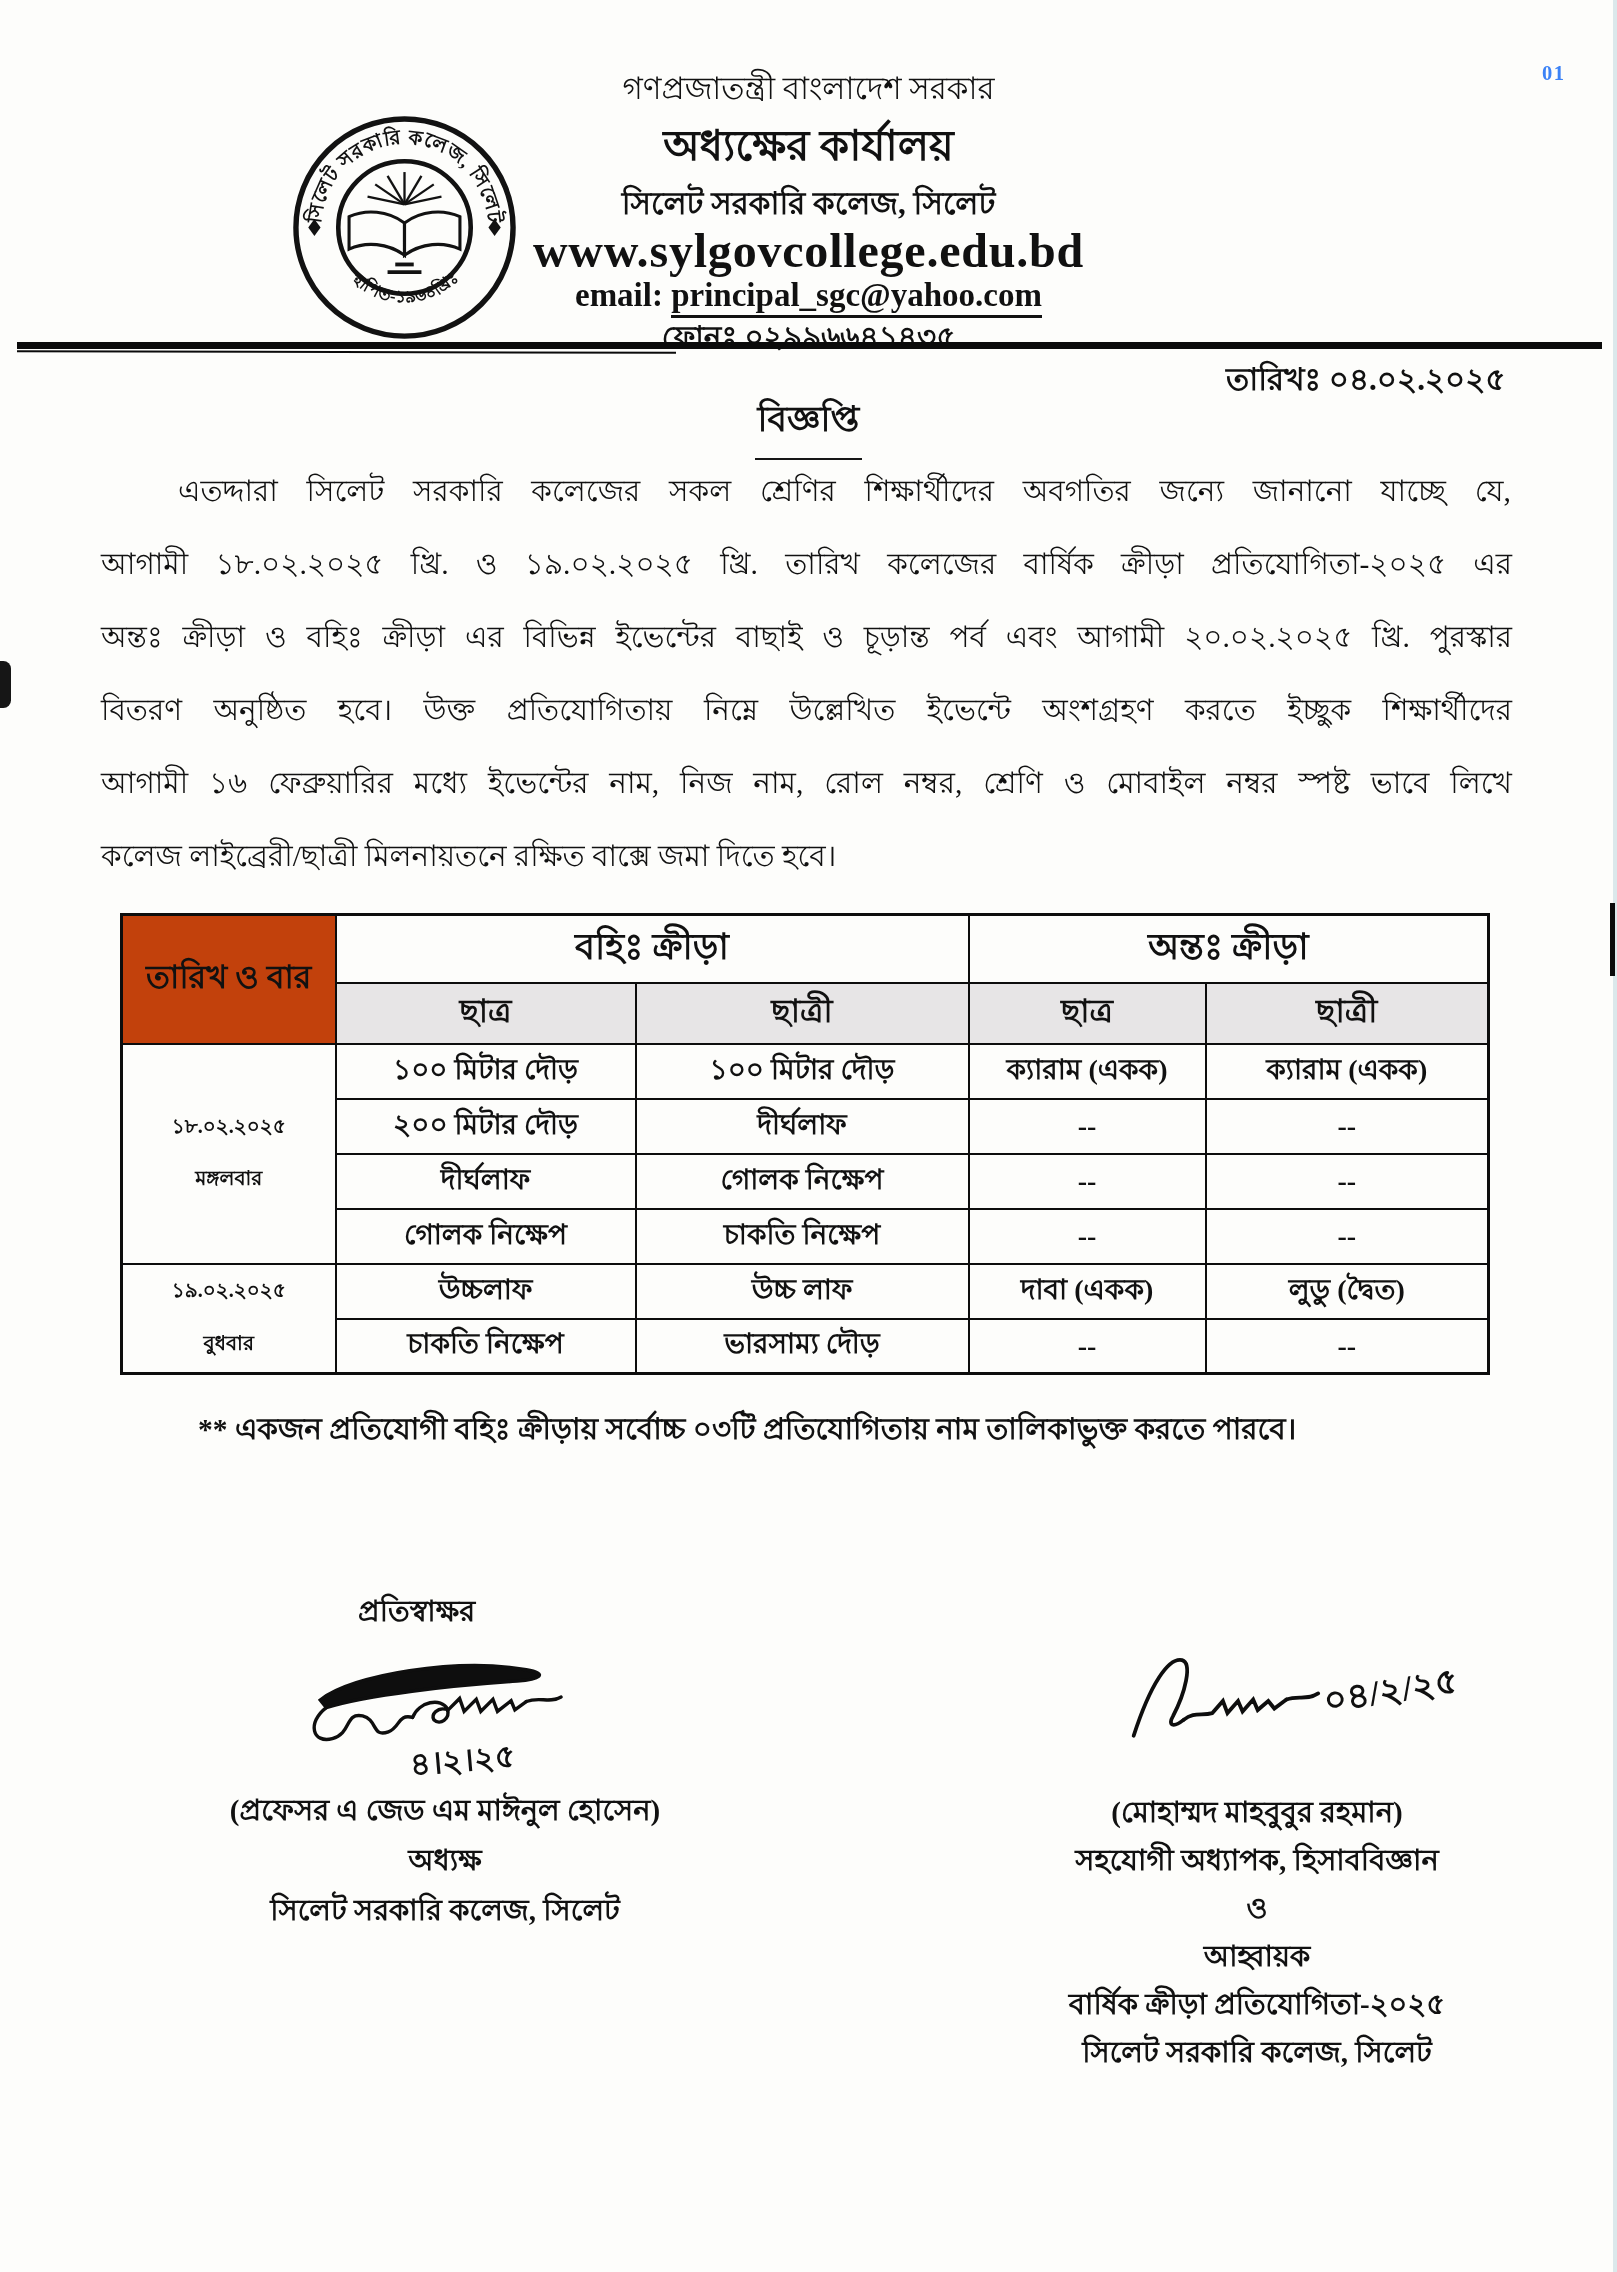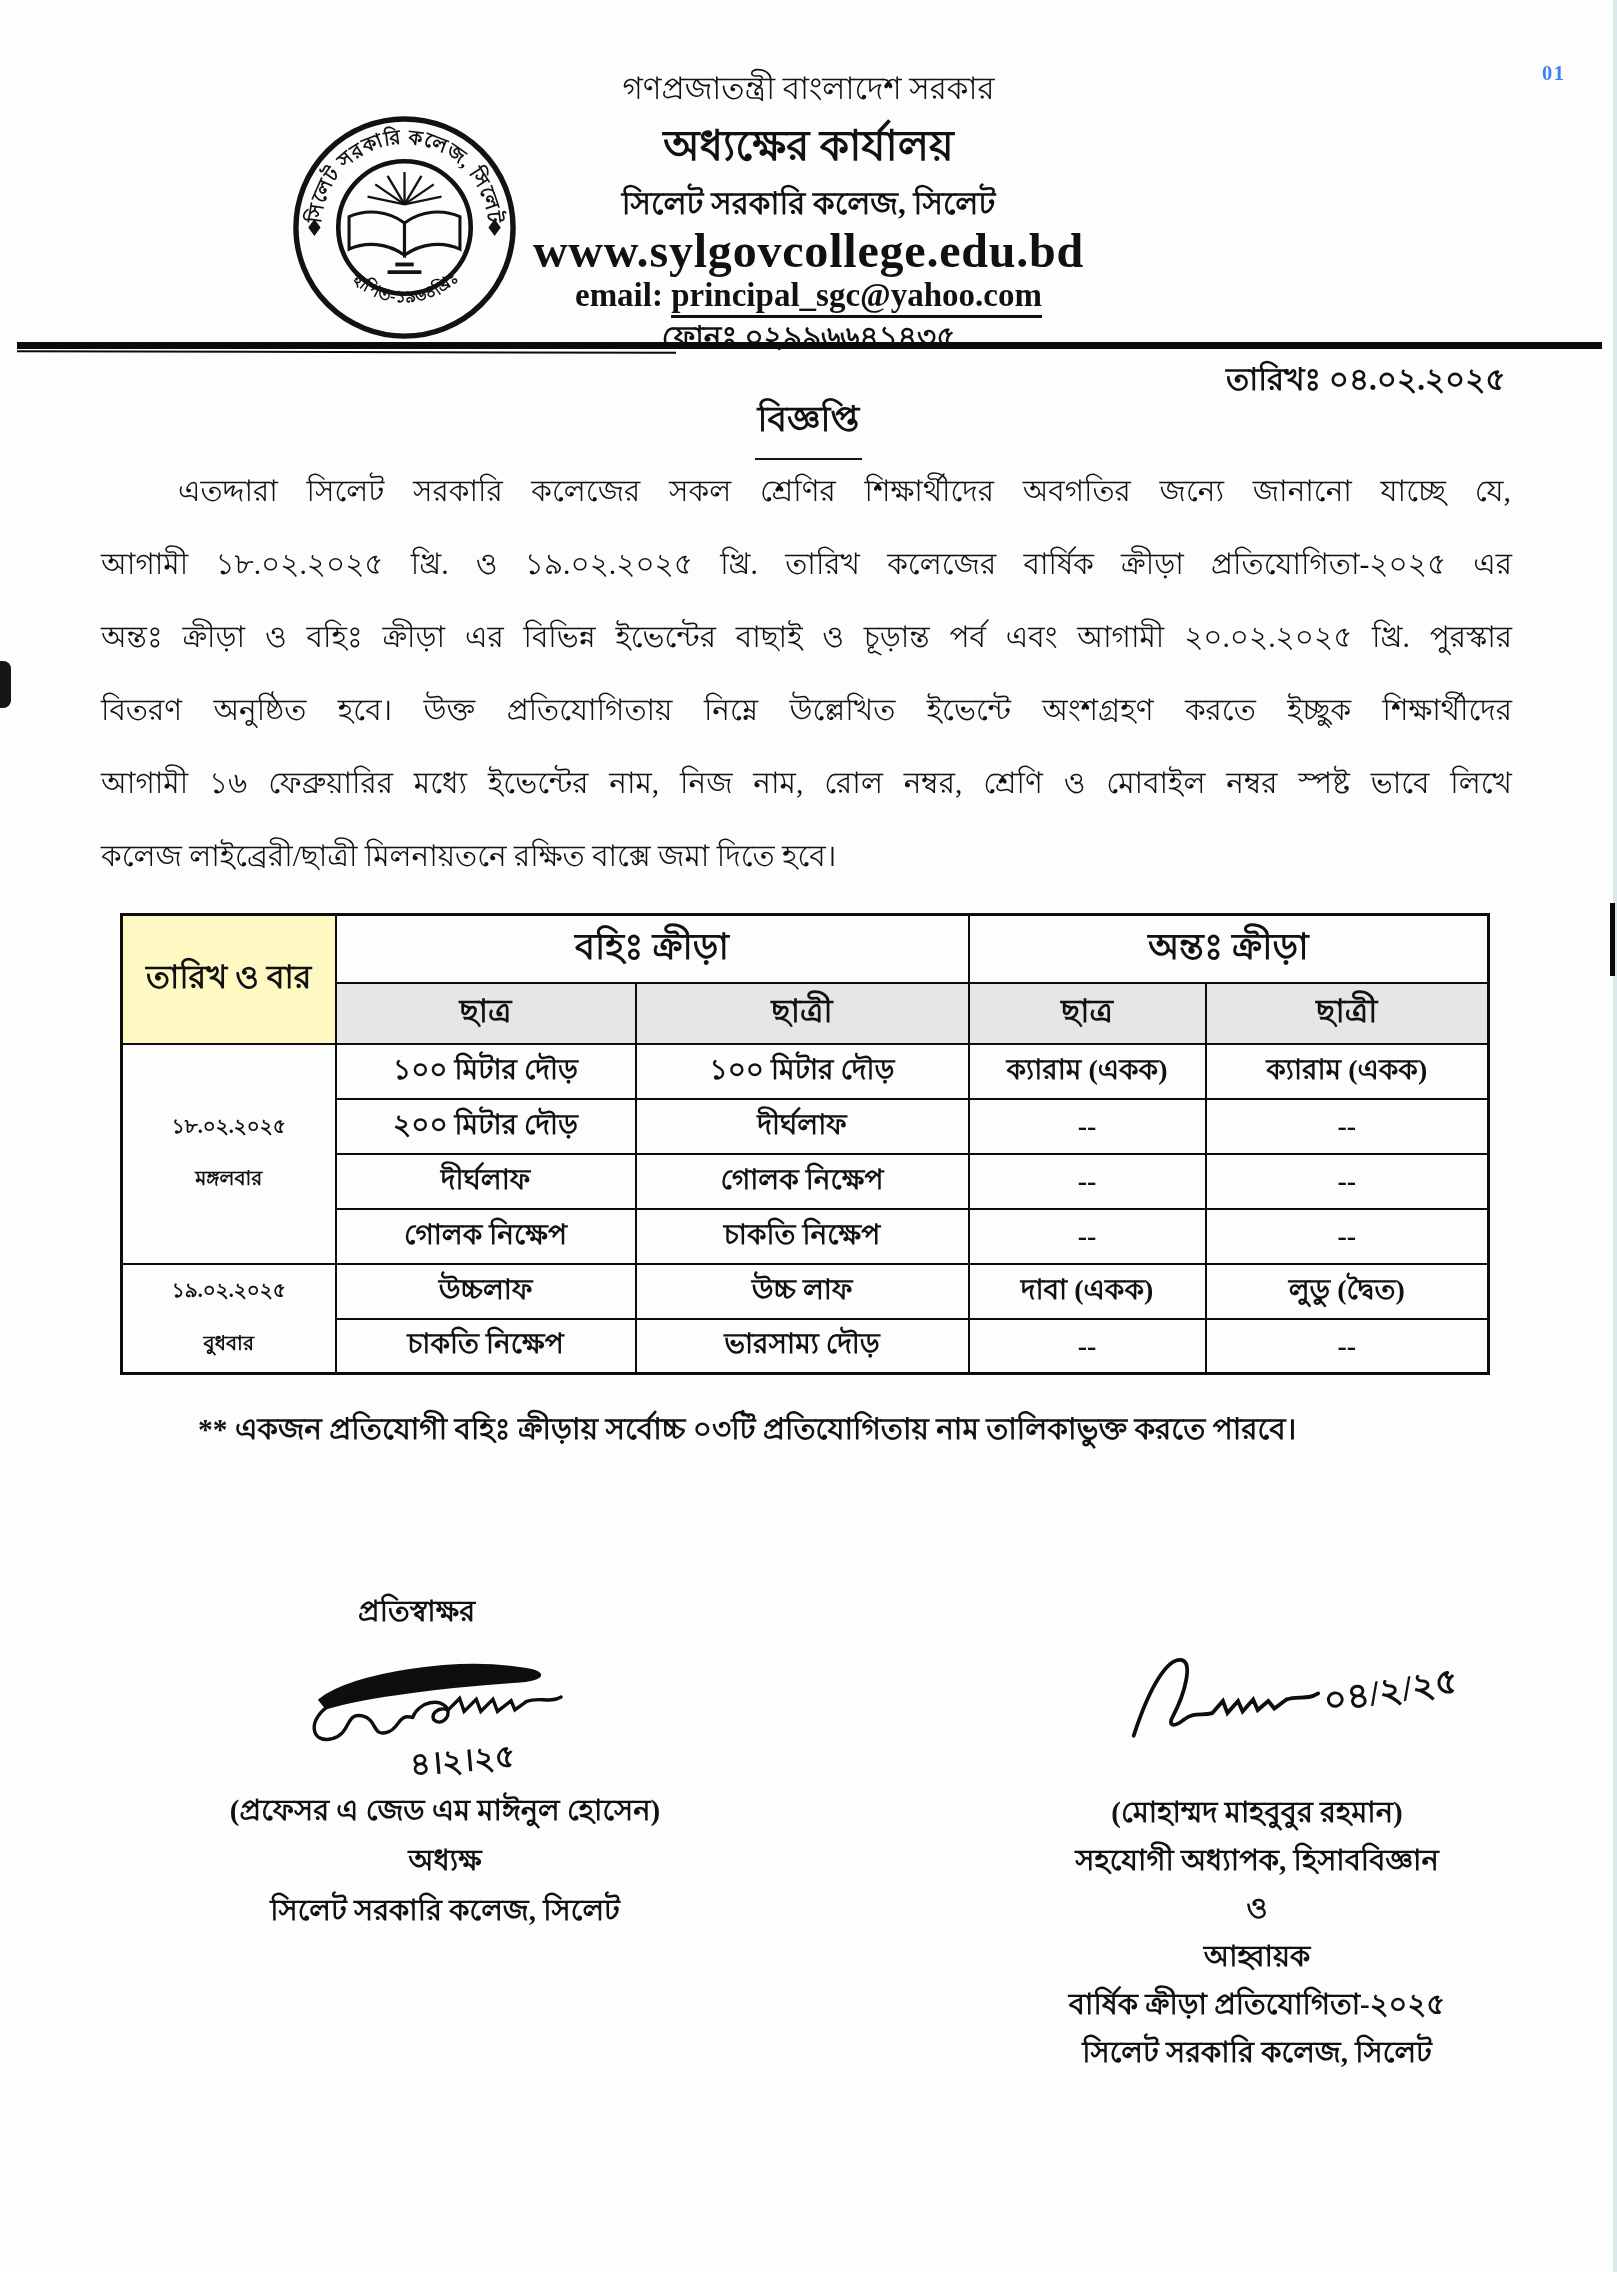--- a/index.html
+++ b/index.html
@@ -47,21 +47,21 @@
   table.events{
     position:absolute;top:913px;left:120px;width:1368px;
     border-collapse:collapse;table-layout:fixed;background:#fdfdfb;
   }
   table.events td{border:2.7px solid #0d0d0d;text-align:center;vertical-align:middle;padding:0;}
   table.events{border:3.8px solid #0d0d0d;}
   col.c1{width:214px;}col.c2{width:300px;}col.c3{width:333px;}col.c4{width:237px;}col.c5{width:283px;}
   .trh1{height:68px;}
   .trh2{height:61px;}
   .trd{height:55px;}
-  td.hdate{font-size:32px;font-weight:700;background:#fef9c3;}
+  td.hdate{font-size:32px;font-weight:700;background:#c2410c;}
   td.hbig{font-size:36px;font-weight:700;}
   td.hsub{font-size:32px;font-weight:700;background:#e7e5e6;margin-top:18px;}
   td.ecell{font-size:28px;font-weight:600;}
   td.datecell{font-size:20px;font-weight:700;}
   td.datecell .dt{margin-bottom:19.7px;}
 
   .note{position:absolute;top:1406px;left:198px;font-size:29.5px;font-weight:600;}
 
   .countersign{position:absolute;top:1588px;left:358px;font-size:29px;font-weight:600;}
 

